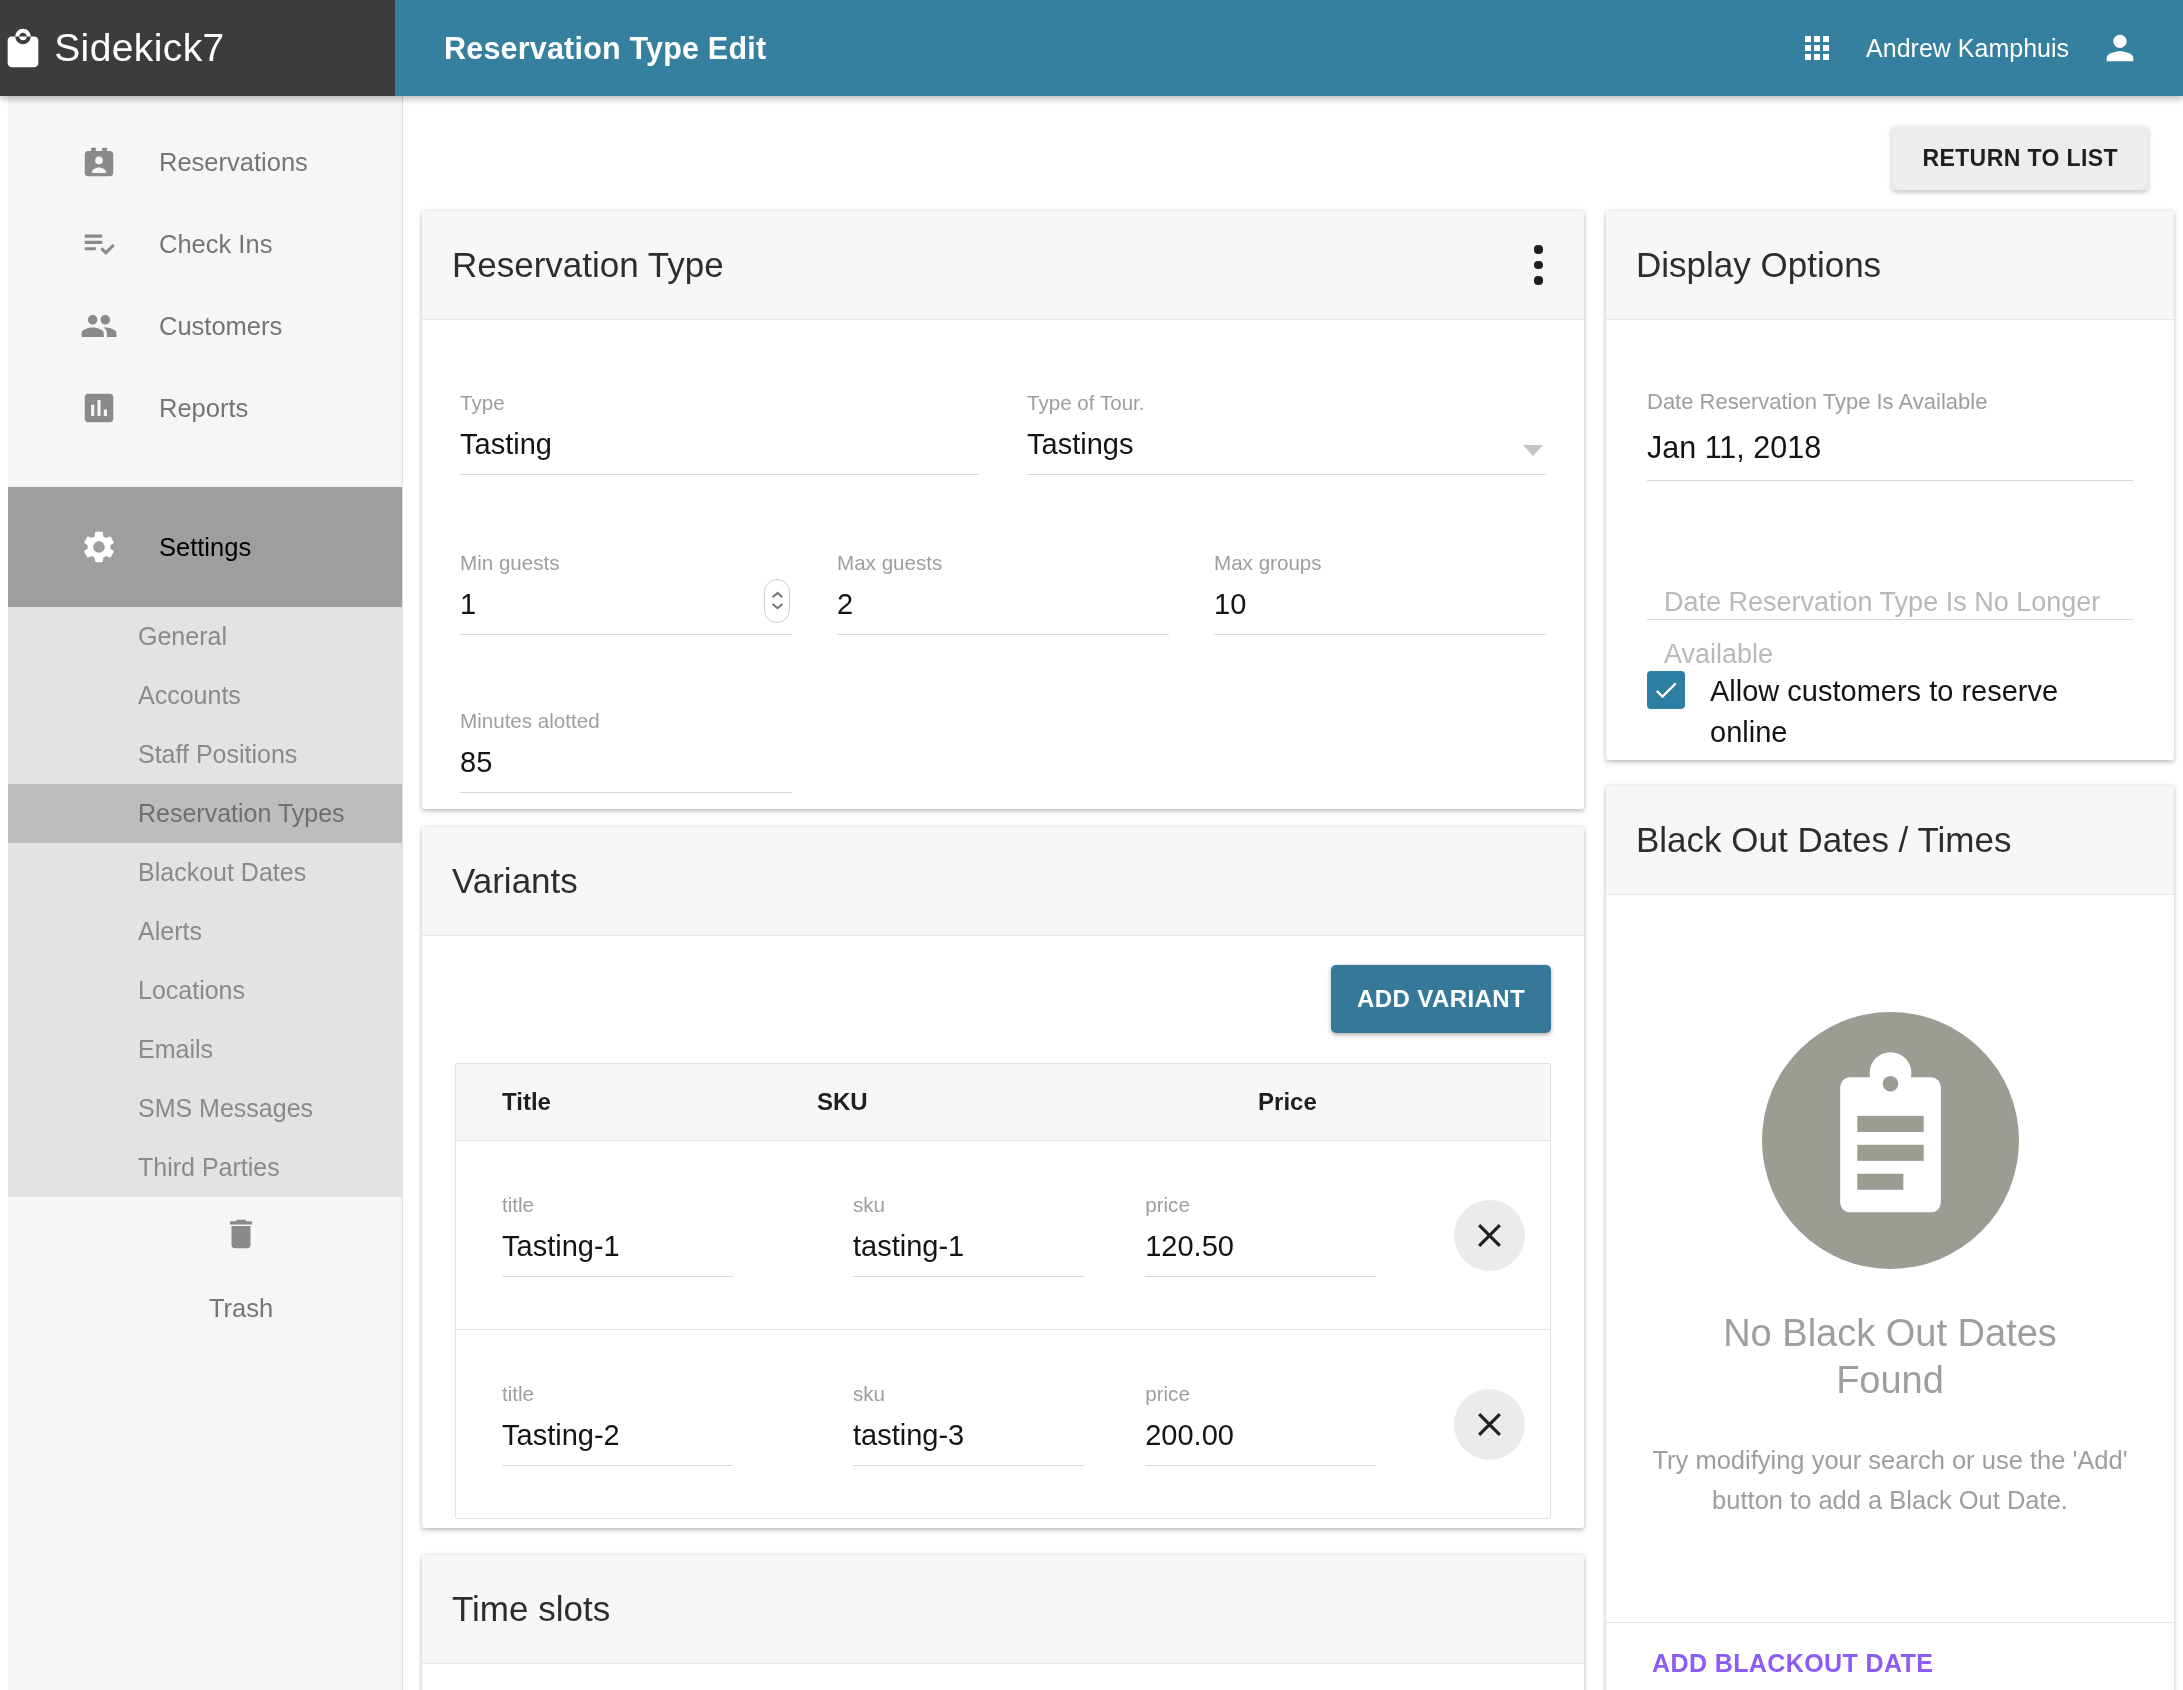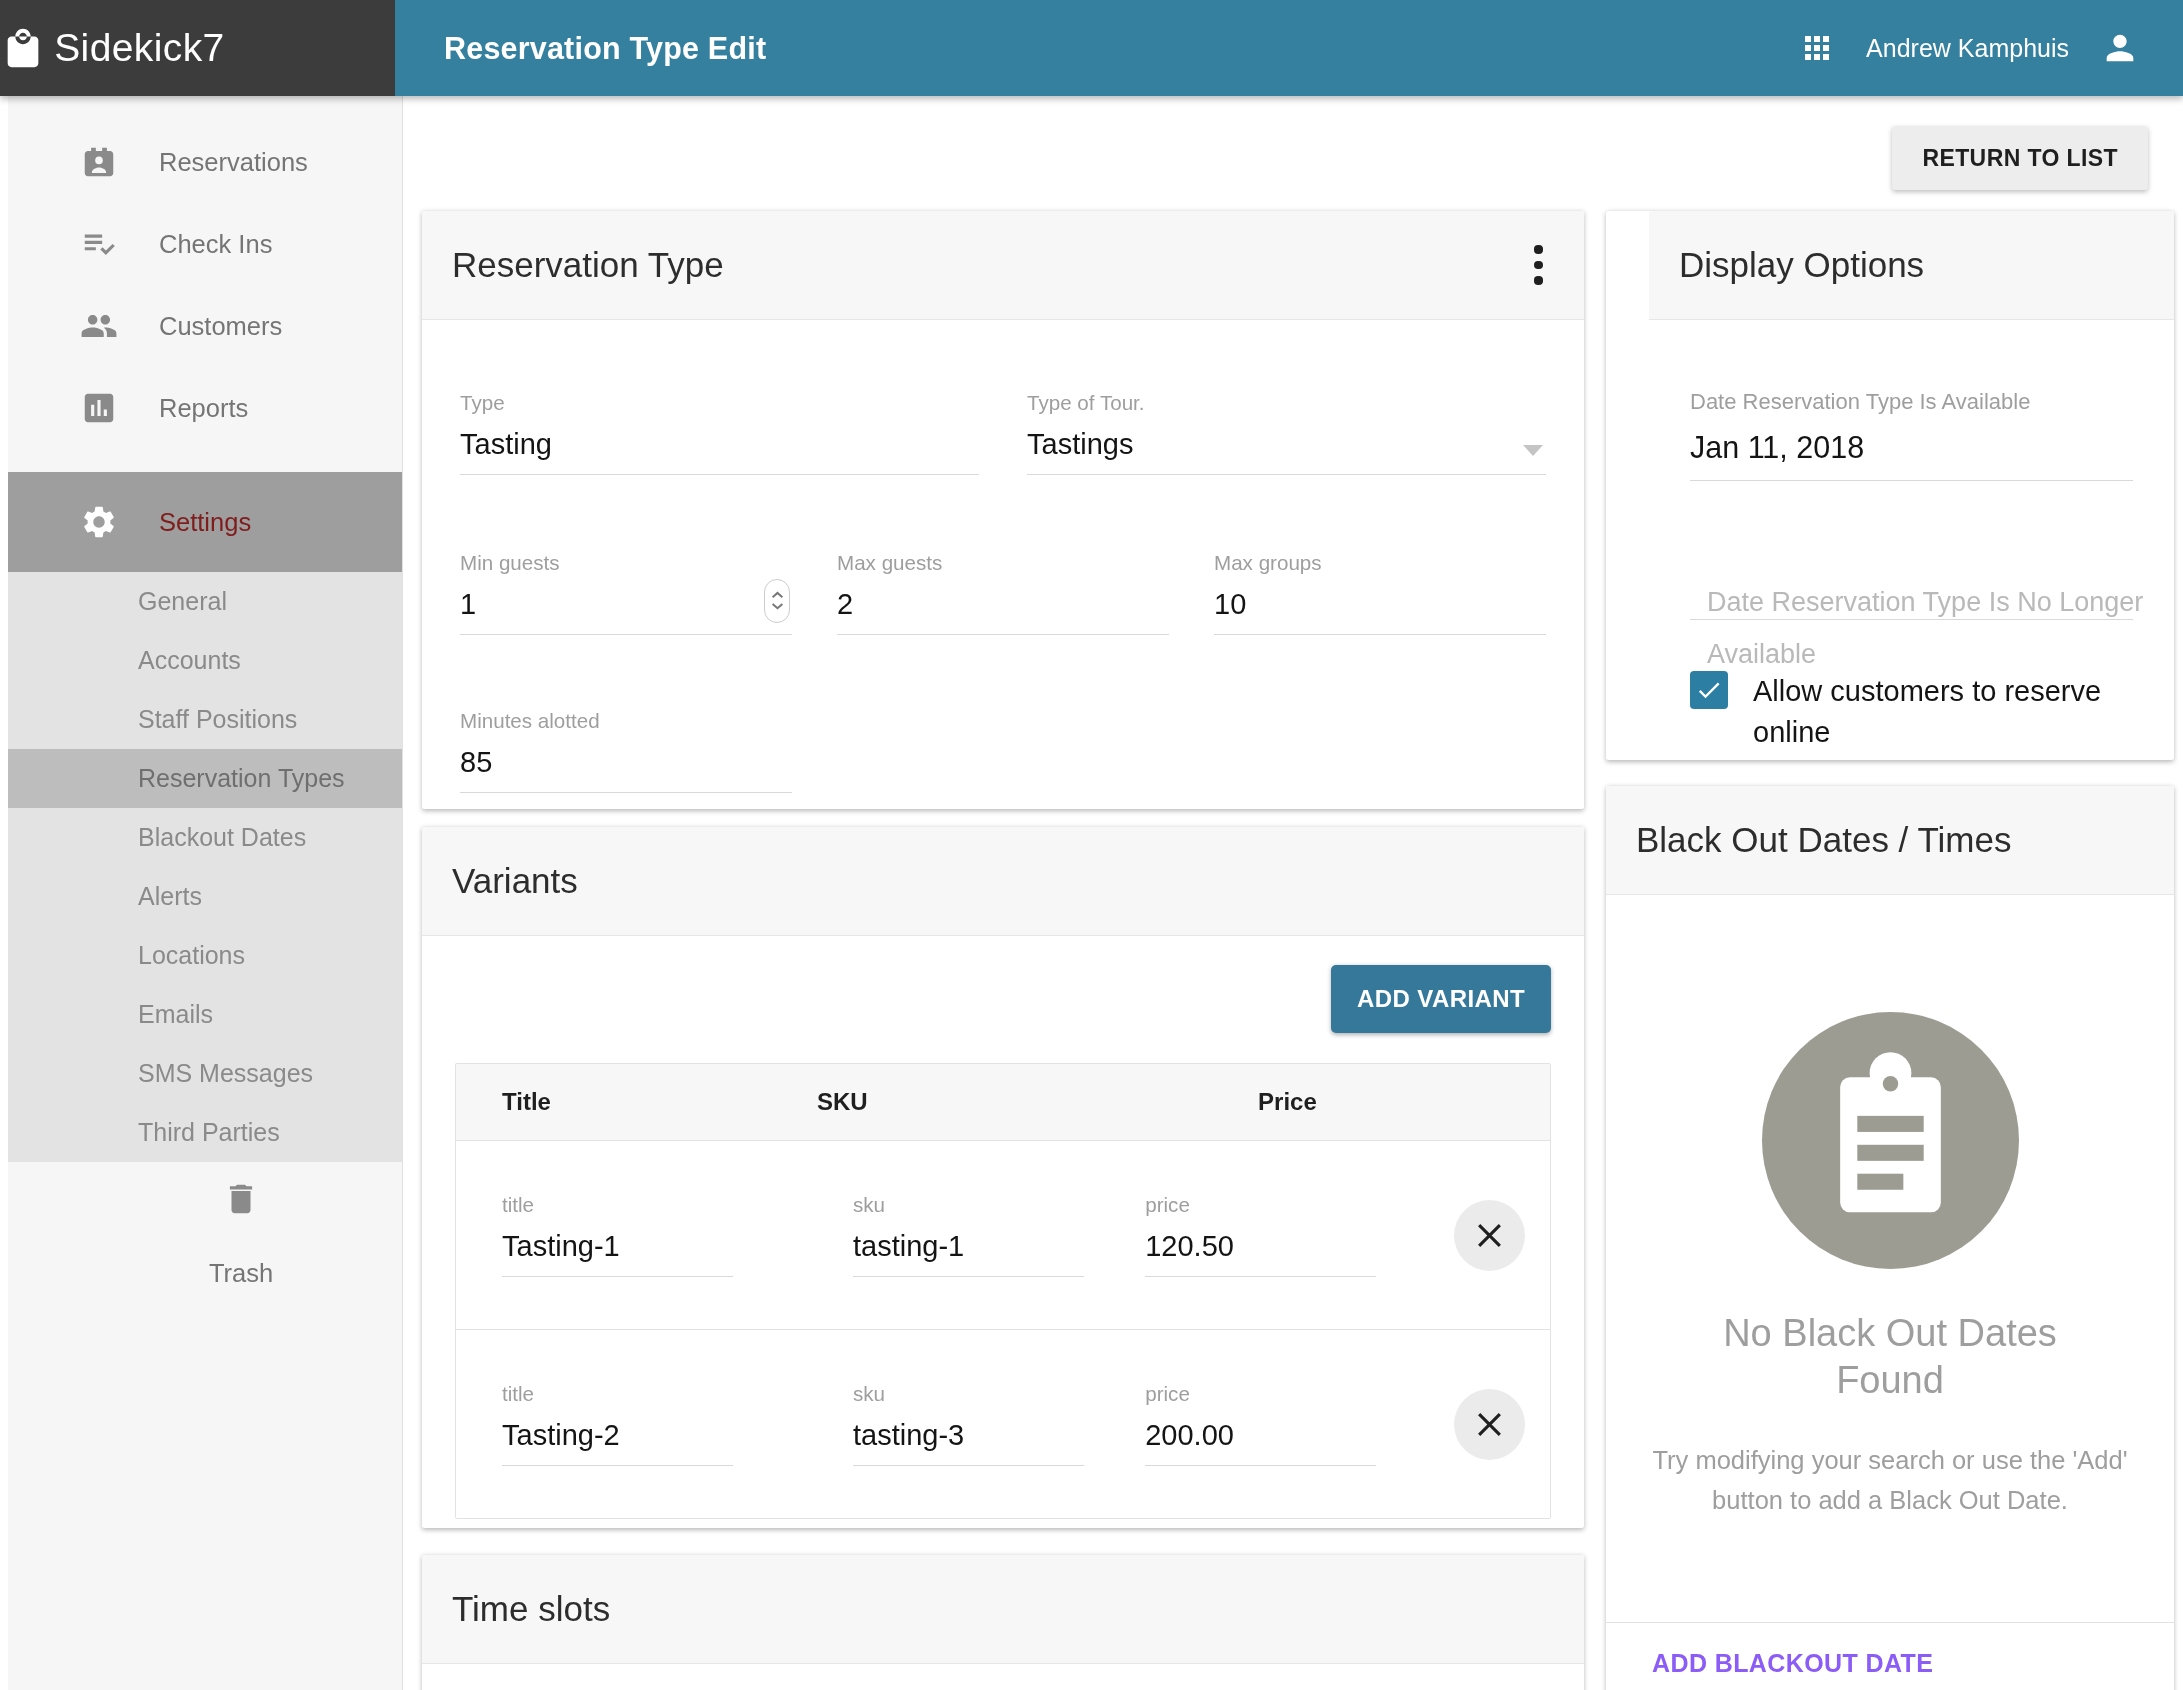--- a/index.html
+++ b/index.html
@@ -15,21 +15,21 @@
   .titlebar{flex:1;background:#35809E;display:flex;align-items:center;padding:0 43px 0 49px;gap:31px;}
   .page-title{color:#fff;font-size:30.5px;font-weight:bold;letter-spacing:0.2px;margin:0;flex:1;}
   .user-name{color:#fff;font-size:25px;}
 
   
   .sidebar{position:absolute;top:96px;left:8px;width:395px;bottom:0;background:#f6f6f6;
            border-right:0.8px solid #e0e0e0;box-sizing:border-box;padding-top:25px;z-index:10;}
   .nav-item{height:82px;display:flex;align-items:center;padding-left:72px;gap:41px;
             color:#757575;font-size:25.5px;cursor:pointer;}
   .nav-item .nico{width:38px;height:38px;flex:0 0 38px;}
-  .nav-item.selected{background:#9e9e9e;color:#7f1d1d;height:100px;margin-top:23px;}
+  .nav-item.selected{background:#9e9e9e;color:#000000;height:120px;margin-top:38px;}
   .subnav{background:#e3e3e3;padding:0;}
   .subnav-item{height:59px;line-height:59px;padding-left:130px;font-size:25px;color:#8a8a8a;cursor:pointer;}
   .subnav-item.selected{background:#bdbdbd;color:#6f6f6f;}
   .trash-item{margin-top:18px;flex-direction:column;}
 
   
   .main{position:absolute;left:396px;top:96px;right:0;bottom:0;background:#fff;}
   .return-btn{position:absolute;top:31px;right:35px;background:#ededed;border:none;border-radius:3.3px;
               padding:18px 30px;font-size:23px;font-weight:bold;color:#1f1f1f;letter-spacing:0.4px;
               box-shadow:0 1.6px 5px rgba(0,0,0,.25);cursor:pointer;
@@ -54,21 +54,21 @@
            border-radius:13px;box-sizing:border-box;display:flex;flex-direction:column;
            align-items:center;justify-content:center;gap:3.3px;background:#fff;}
 
   
   .rt-card{height:598px;margin-bottom:18px;}
   .rt-body{padding:71px 38px 0;}
   .frow{display:grid;grid-template-columns:1fr 1fr;column-gap:48px;margin-bottom:76px;}
   .frow3{display:grid;grid-template-columns:1fr 1fr 1fr;column-gap:45px;margin-bottom:74px;}
 
   
-  .do-card{height:549px;padding-left:43px;}
+  .do-card{height:549px;}
   .do-body{padding:69px 41px 0;box-sizing:border-box;}
   .do-label{font-size:22px;color:#9e9e9e;margin-bottom:15px;}
   .do-value{font-size:30.5px;color:#141414;padding-bottom:15px;border-bottom:1.6px solid #d9d9d9;}
   .ghost-field{position:relative;height:43px;border-bottom:1.6px solid #d9d9d9;margin-top:95px;}
   .ghost-field .ph{position:absolute;top:0;left:17px;width:502px;font-size:27px;line-height:52px;color:#b9b9b9;}
   .check-row{margin-top:51px;display:flex;gap:25px;align-items:flex-start;}
   .checkbox{width:38px;height:38px;border-radius:4.1px;background:#2C7EA3;flex:0 0 38px;display:flex;
             align-items:center;justify-content:center;cursor:pointer;}
   .check-label{font-size:29px;color:#141414;line-height:1.4;width:387px;}
 

